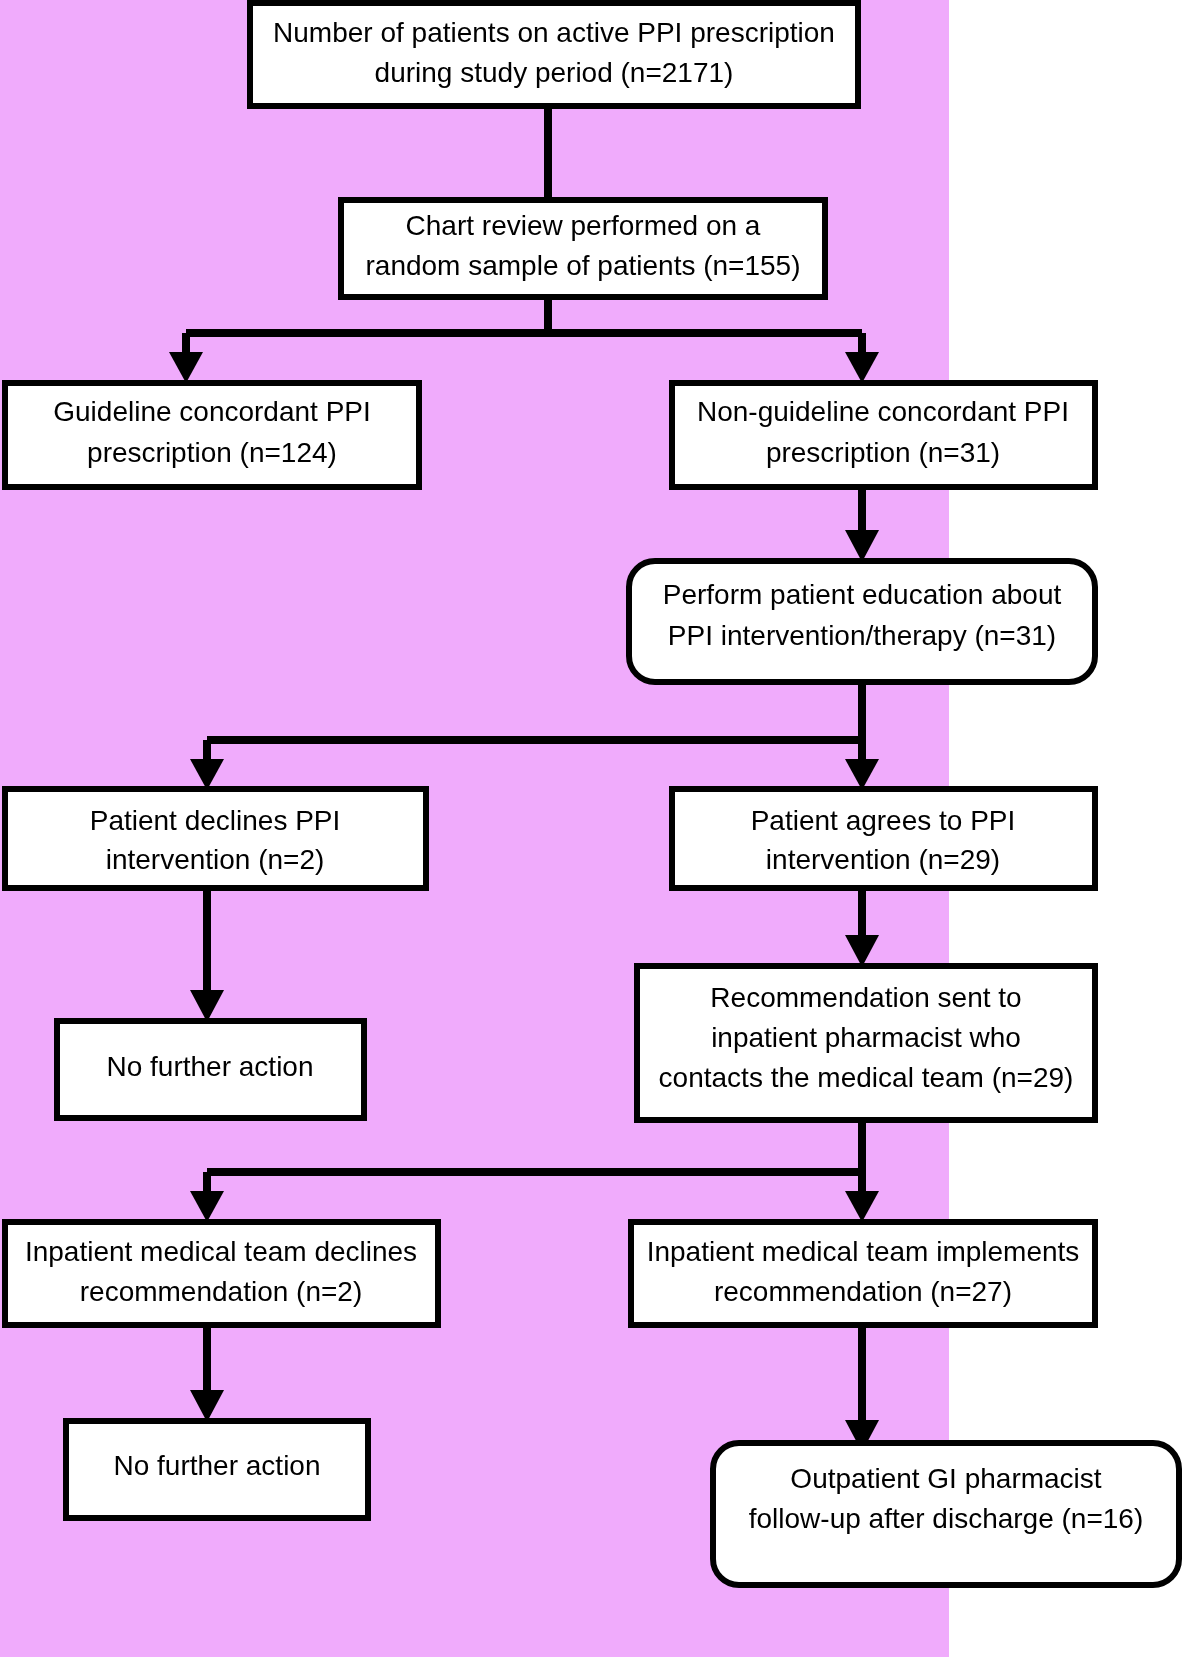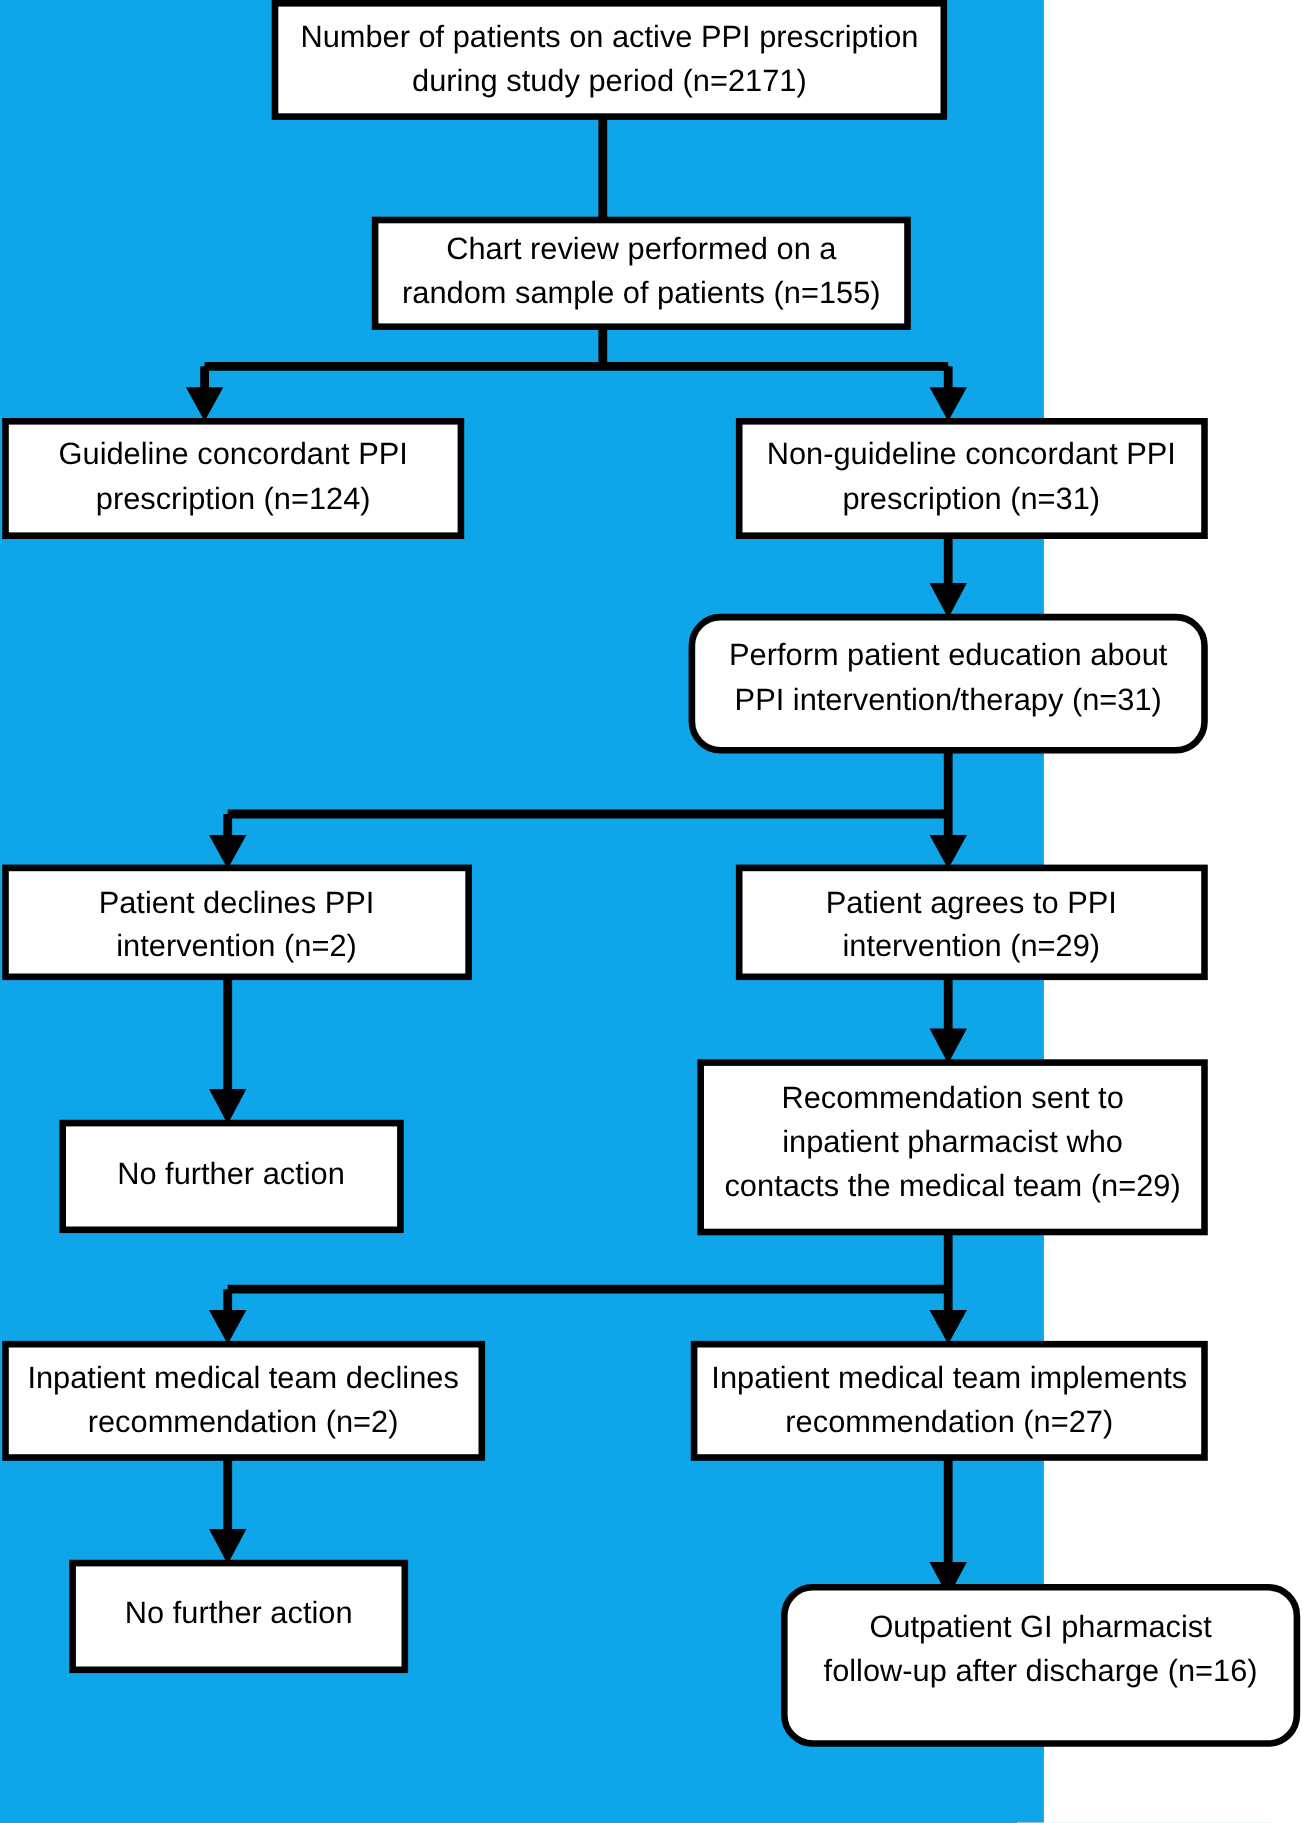--- a/index.html
+++ b/index.html
@@ -4,21 +4,21 @@
 <style>
   html, body {
     margin: 0;
     padding: 0;
     background: #ffffff;
   }
   #flowchart-root {
     position: relative;
     width: 949px;
     height: 1657px;
-    background: #0ea5e9;
+    background: #f0abfc;
     font-family: "Liberation Sans", sans-serif;
   }
   svg.chart-svg {
     position: absolute;
     top: 0;
     left: 0;
     width: 1184px;
     height: 1657px;
     display: block;
   }

